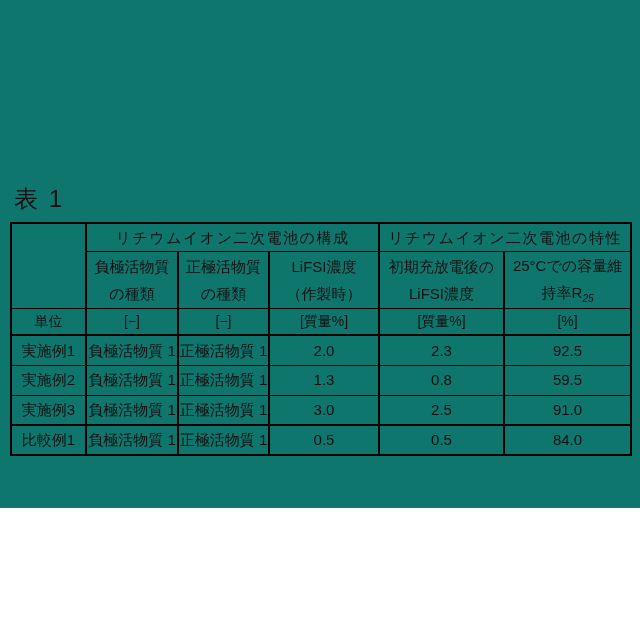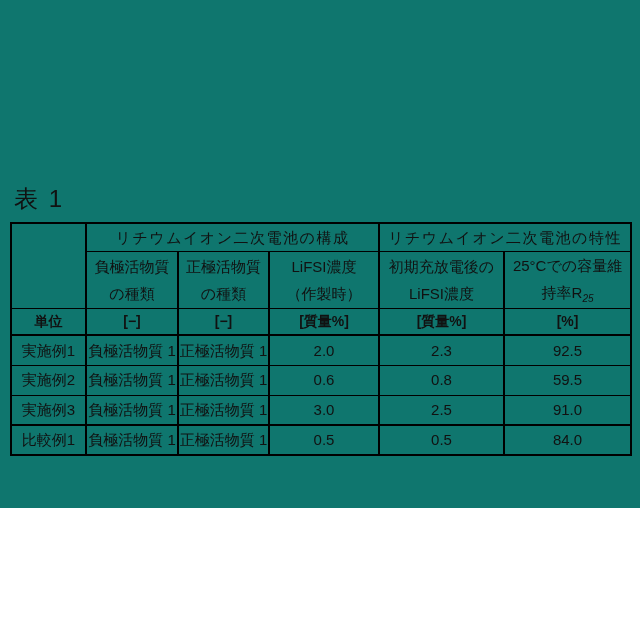--- a/index.html
+++ b/index.html
@@ -45,21 +45,21 @@
     overflow: hidden;
     white-space: nowrap;
   }
   tr.hrow1 { height: 28px; }
   tr.hrow2 { height: 57px; }
   tr.unitrow { height: 27px; }
   tr.datarow { height: 30px; }
 
   tr.hrow1 td { font-size: 15px; letter-spacing: 1.5px; }
   tr.hrow2 td { font-size: 15px; line-height: 1.8; }
-  tr.unitrow td { font-size: 14px; font-weight: bold; }
+  tr.unitrow td { font-size: 14px; }
   tr.unitrow td { border-bottom-width: 2px; }
   tr.cmprow td { border-top-width: 2px; border-radius: 11px; }
 
   td.rowlabel { font-size: 14.5px; }
   td.activity { font-size: 13px; }
   td.num { font-size: 16px; margin-left: 6px; }
   sub.rsub { font-size: 10px; font-style: italic; }
 </style>
 </head>
 <body>
@@ -123,21 +123,21 @@
       <td class="activity">正極活物質 1</td>
       <td class="num">2.0</td>
       <td class="num">2.3</td>
       <td class="num">92.5</td>
     </tr>
 
     <tr class="datarow">
       <td class="rowlabel">実施例2</td>
       <td class="activity">負極活物質 1</td>
       <td class="activity">正極活物質 1</td>
-      <td class="num">0.6</td>
+      <td class="num">1.3</td>
       <td class="num">0.8</td>
       <td class="num">59.5</td>
     </tr>
 
     <tr class="datarow">
       <td class="rowlabel">実施例3</td>
       <td class="activity">負極活物質 1</td>
       <td class="activity">正極活物質 1</td>
       <td class="num">3.0</td>
       <td class="num">2.5</td>

